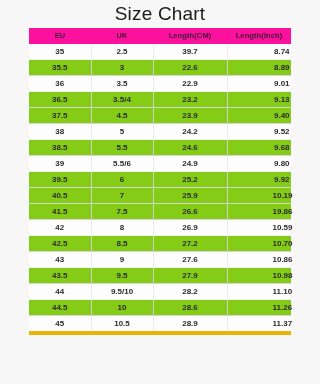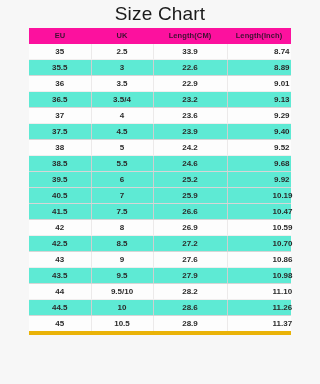--- a/index.html
+++ b/index.html
@@ -72,21 +72,21 @@
     white-space: nowrap;
   }
   tbody td:last-child {
     border-right: none;
     padding-left: 45px;
   }
   tbody tr.odd td {
     background: #fdfdfd;
   }
   tbody tr.even td {
-    background: #5eead4;
+    background: #84cc16;
     border-right-color: #cfcfcf;
     border-bottom-color: #d6d6d6;
   }
   tbody tr:last-child td {
     border-bottom: 4px solid #eab308;
   }
 </style>
 </head>
 <body>
 
@@ -107,82 +107,82 @@
           <th>EU</th>
           <th>UK</th>
           <th>Length(CM)</th>
           <th>Length(Inch)</th>
         </tr>
       </thead>
       <tbody id="table-body">
           <tr class="odd">
             <td>35</td>
             <td>2.5</td>
-            <td>33.9</td>
+            <td>39.7</td>
             <td>8.74</td>
           </tr>
           <tr class="even">
             <td>35.5</td>
             <td>3</td>
             <td>22.6</td>
             <td>8.89</td>
           </tr>
           <tr class="odd">
             <td>36</td>
             <td>3.5</td>
             <td>22.9</td>
             <td>9.01</td>
           </tr>
           <tr class="even">
             <td>36.5</td>
             <td>3.5/4</td>
             <td>23.2</td>
             <td>9.13</td>
           </tr>
-          <tr class="odd">
-            <td>37</td>
-            <td>4</td>
-            <td>23.6</td>
-            <td>9.29</td>
-          </tr>
           <tr class="even">
             <td>37.5</td>
             <td>4.5</td>
             <td>23.9</td>
             <td>9.40</td>
           </tr>
           <tr class="odd">
             <td>38</td>
             <td>5</td>
             <td>24.2</td>
             <td>9.52</td>
           </tr>
           <tr class="even">
             <td>38.5</td>
             <td>5.5</td>
             <td>24.6</td>
             <td>9.68</td>
           </tr>
+          <tr class="odd">
+            <td>39</td>
+            <td>5.5/6</td>
+            <td>24.9</td>
+            <td>9.80</td>
+          </tr>
           <tr class="even">
             <td>39.5</td>
             <td>6</td>
             <td>25.2</td>
             <td>9.92</td>
           </tr>
           <tr class="even">
             <td>40.5</td>
             <td>7</td>
             <td>25.9</td>
             <td>10.19</td>
           </tr>
           <tr class="even">
             <td>41.5</td>
             <td>7.5</td>
             <td>26.6</td>
-            <td>10.47</td>
+            <td>19.86</td>
           </tr>
           <tr class="odd">
             <td>42</td>
             <td>8</td>
             <td>26.9</td>
             <td>10.59</td>
           </tr>
           <tr class="even">
             <td>42.5</td>
             <td>8.5</td>

